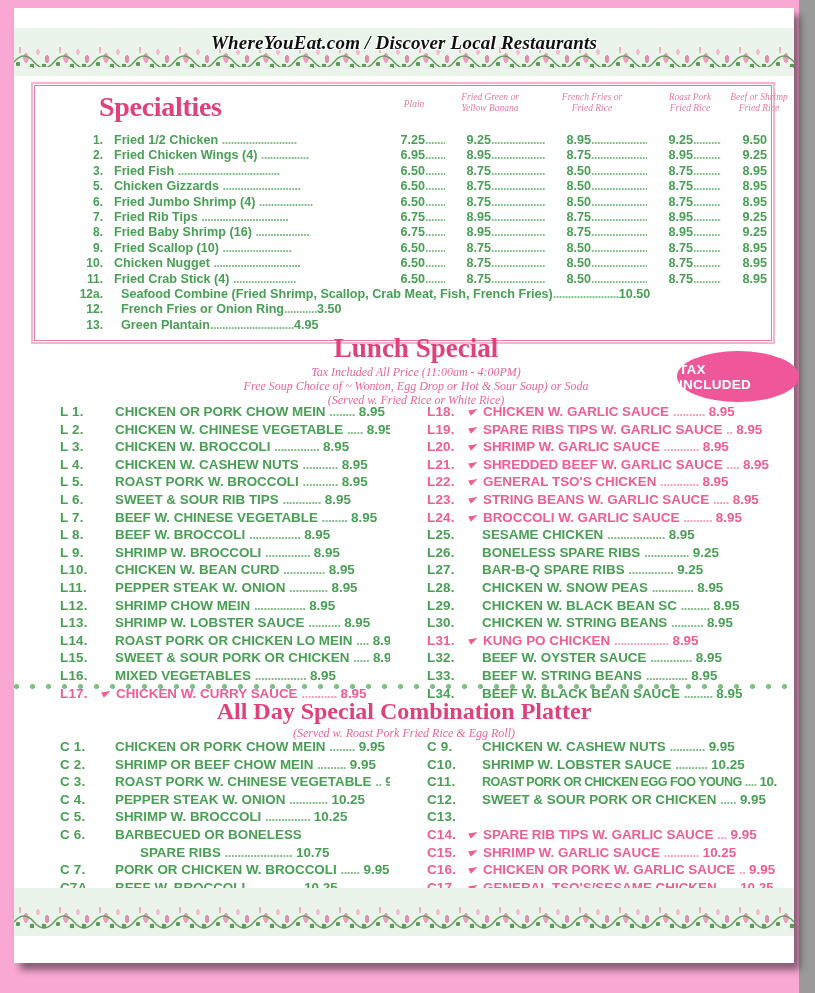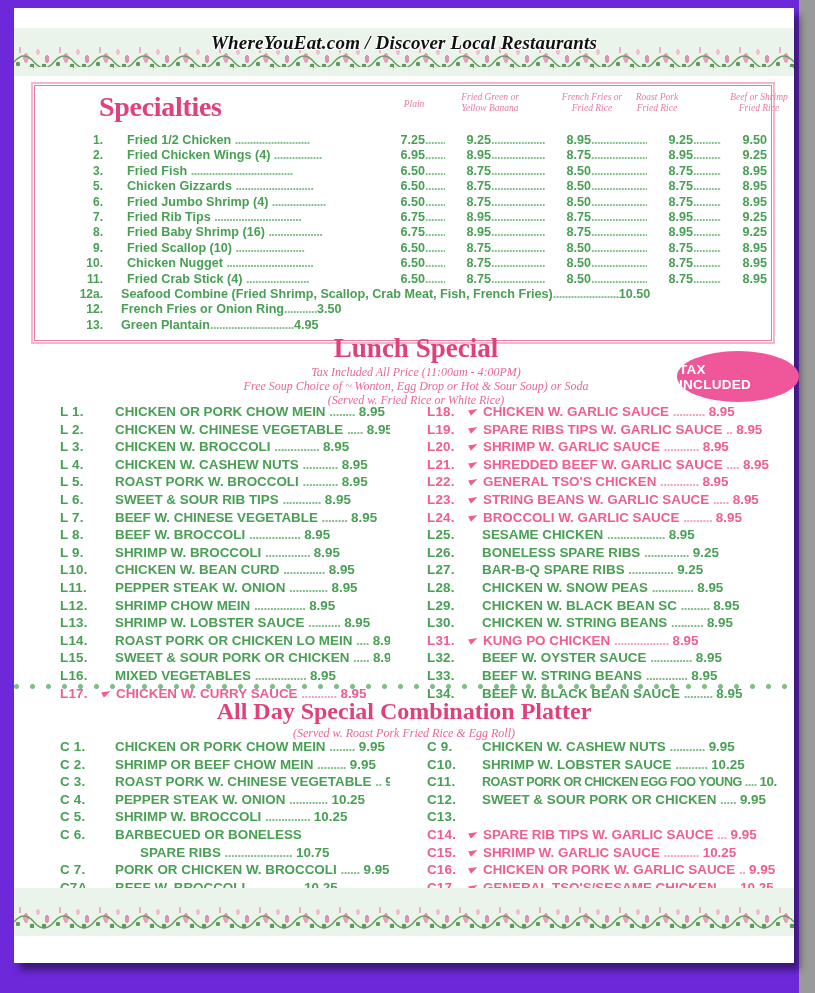--- a/index.html
+++ b/index.html
@@ -9,21 +9,21 @@
   body {
     width: 815px; height: 993px;
     font-family: "Liberation Sans", sans-serif;
     overflow: hidden;
   }
 
   
   #page {
     position: relative;
     width: 799px; height: 993px;
-    background: #6d28d9;
+    background: #f9a8d4;
   }
   .paper {
     position: absolute;
     left: 14px; top: 8px;
     width: 780px; height: 955px;
     background: #ffffff;
     box-shadow: 6px 7px 7px rgba(0,0,0,0.45);
   }
 
   
@@ -113,21 +113,21 @@
     font-size: 12.6px;
     color: #49a055;
     white-space: nowrap;
   }
   .spec-num {
     position: absolute; left: 30px; width: 34px;
     text-align: right;
     font-size: 12px;
   }
   .spec-name {
-    position: absolute; left: 88px;
+    position: absolute; left: 75px;
   }
   .dots {
     color: #7dbd83;
     letter-spacing: -0.5px;
   }
   .spec-price {
     position: absolute;
     text-align: right;
     font-size: 12.6px;
   }
@@ -241,21 +241,21 @@
           <div>Plain</div>
         </div>
         <div class="colhead" style="left:396px;width:110px;top:1px;">
           <div>Fried Green or</div>
           <div>Yellow Banana</div>
         </div>
         <div class="colhead" style="left:498px;width:110px;top:1px;">
           <div>French Fries or</div>
           <div>Fried Rice</div>
         </div>
-        <div class="colhead" style="left:571px;width:94px;top:1px;">
+        <div class="colhead" style="left:604px;width:94px;top:1px;">
           <div>Roast Pork</div>
           <div>Fried Rice</div>
         </div>
         <div class="colhead" style="left:666px;width:108px;top:1px;">
           <div>Beef or Shrimp</div>
           <div>Fried Rice</div>
         </div>
       </div>
       <div id="spec-rows">
           <div class="spec-row">

